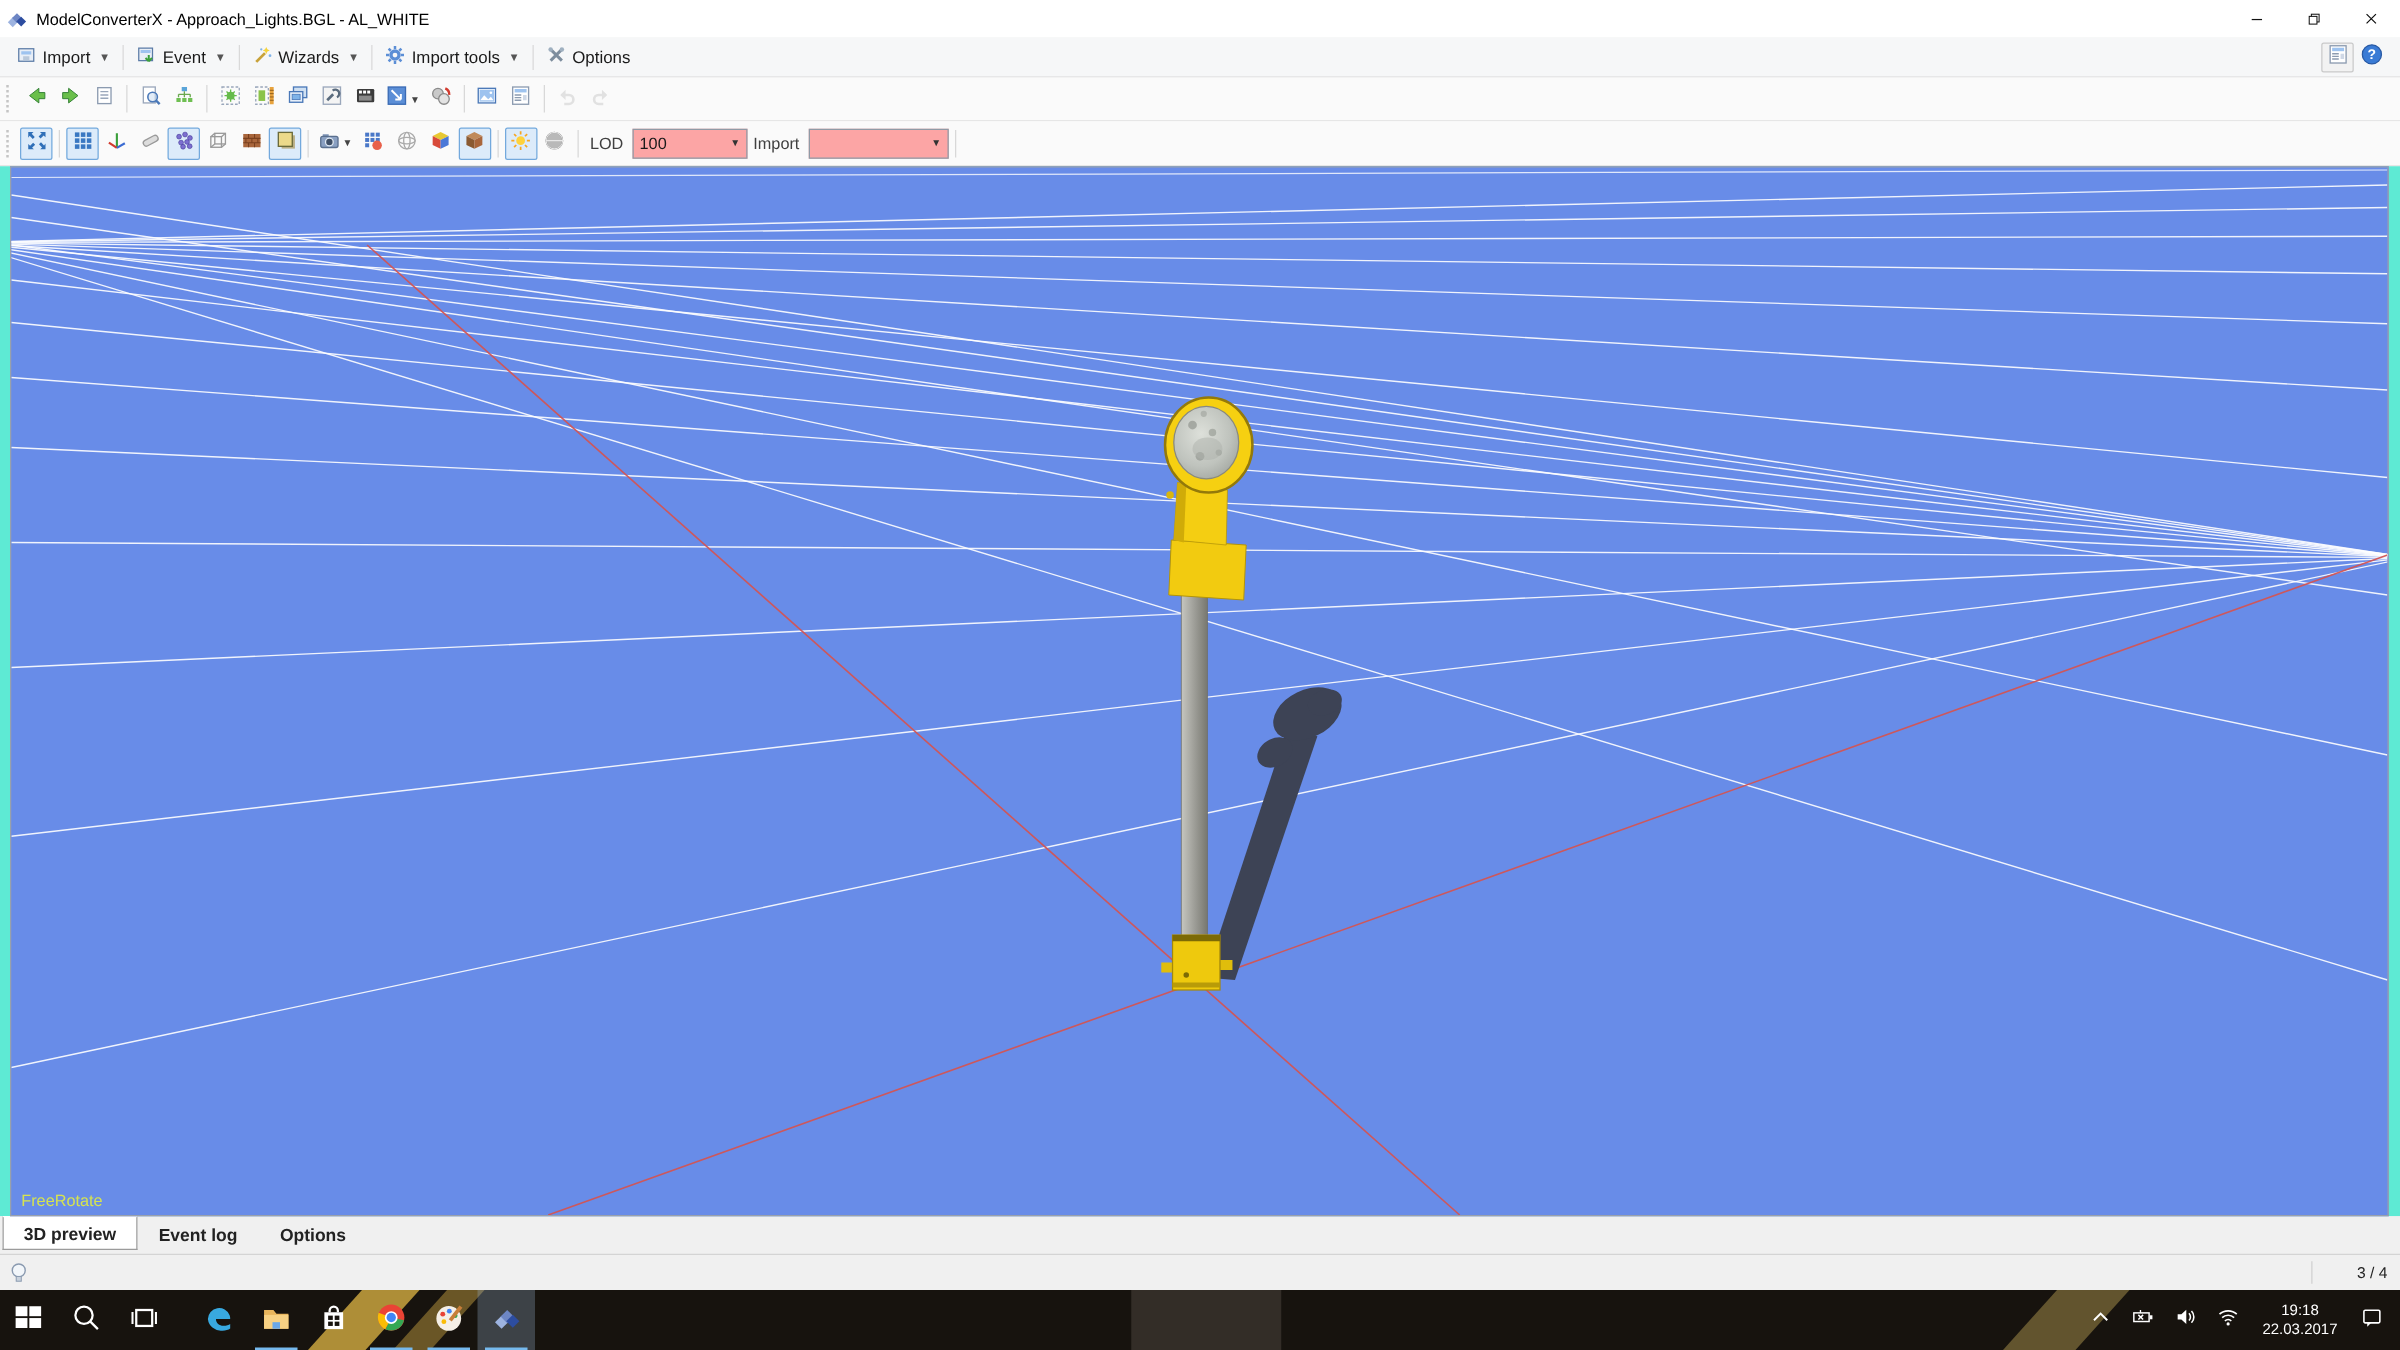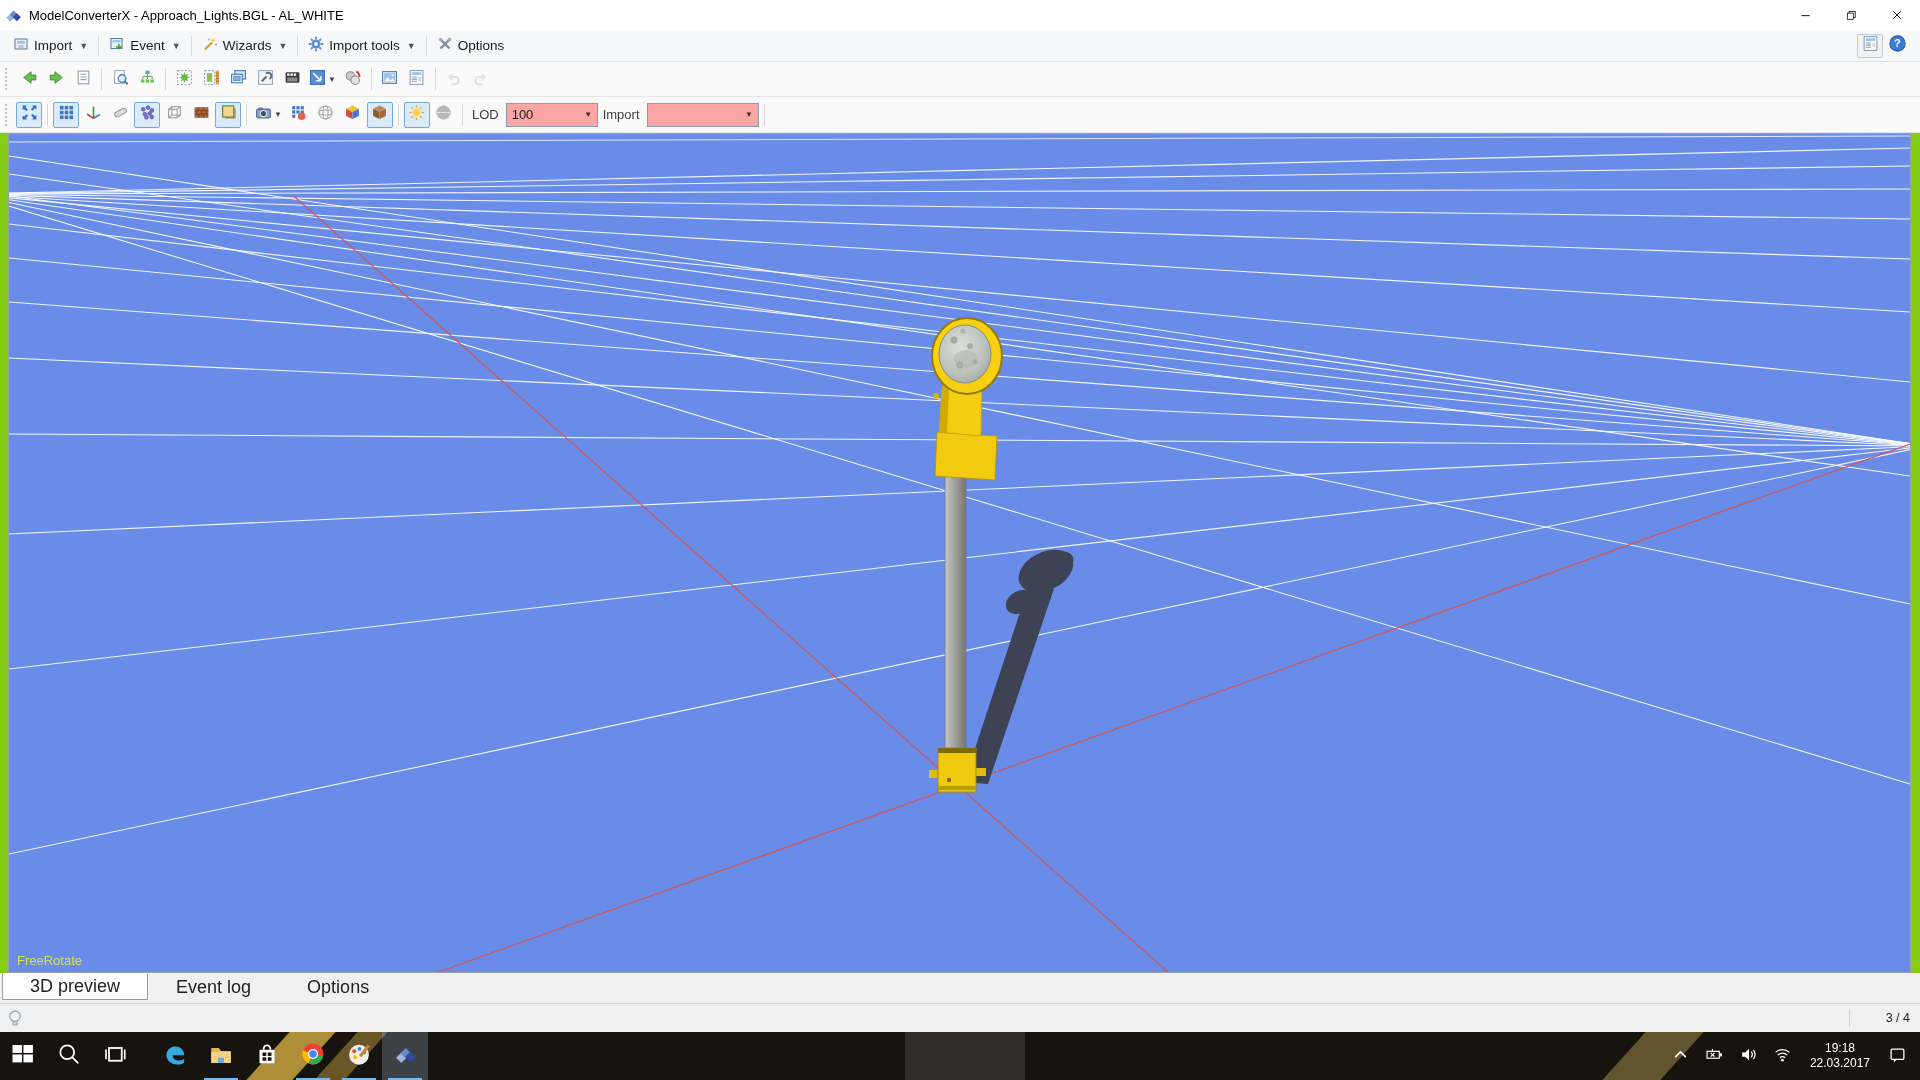--- a/index.html
+++ b/index.html
@@ -34,28 +34,28 @@
   .tb-caret { font-size:8px; color:#444; margin-left:2px; }
   .tb-sep { width:1px; height:22px; background:#d8d8d8; margin:0 4px; }
   .tb-label { font-size:13px; color:#404040; margin:0 6px 0 4px; }
   .combo { height:24px; background:#fca5a5; border:1px solid #8f9aa6; display:flex; align-items:center; font-size:13px; }
   .combo .combo-val { flex:1; padding:0 5px; white-space:nowrap; overflow:hidden; }
   .combo .combo-arrow { width:17px; height:100%; display:flex; align-items:center; justify-content:center; font-size:8px; color:#333; }
   .combo.lod { width:92px; }
   .combo.livery { width:112px; }
 
   
-  .viewport-wrap { height:840px; padding:0 9px 0 8px; background:#84cc16; }
+  .viewport-wrap { height:840px; padding:0 9px 0 8px; background:#5eead4; }
   .viewport { position:relative; width:100%; height:100%; background:#688ce8; border:1px solid #98a0ac; overflow:hidden; }
   .viewport svg.scene { position:absolute; inset:0; width:100%; height:100%; }
   .mode-label { position:absolute; left:8px; bottom:4px; font-size:13px; color:#d6e34f; }
 
   
   .tabrow { height:30px; background:#f0f0f0; display:flex; align-items:flex-start; padding:2px 0 0 2px; gap:0; }
-  .tab { height:25px; display:flex; align-items:center; padding:0 27px; font-size:18px; color:#222; border:1px solid transparent; }
+  .tab { height:25px; display:flex; align-items:center; padding:0 16px; font-size:14px; color:#222; border:1px solid transparent;font-weight:bold; }
   .tab.active { background:#fff; border-color:#9b9b9b; border-top-color:#fff; margin-top:-2px; height:27px; }
 
   
   .statusbar { height:29px; background:#f0f0f0; border-top:1px solid #d4d4d4; display:flex; align-items:center; padding:0 10px 0 6px; }
   .statusbar .bulb { width:18px; height:20px; }
   .status-right { margin-left:auto; display:flex; align-items:center; gap:20px; }
   .status-sep { width:1px; height:18px; background:#d0d0d0; }
   .status-count { font-size:12.5px; color:#222; min-width:40px; text-align:right; }
 
   

